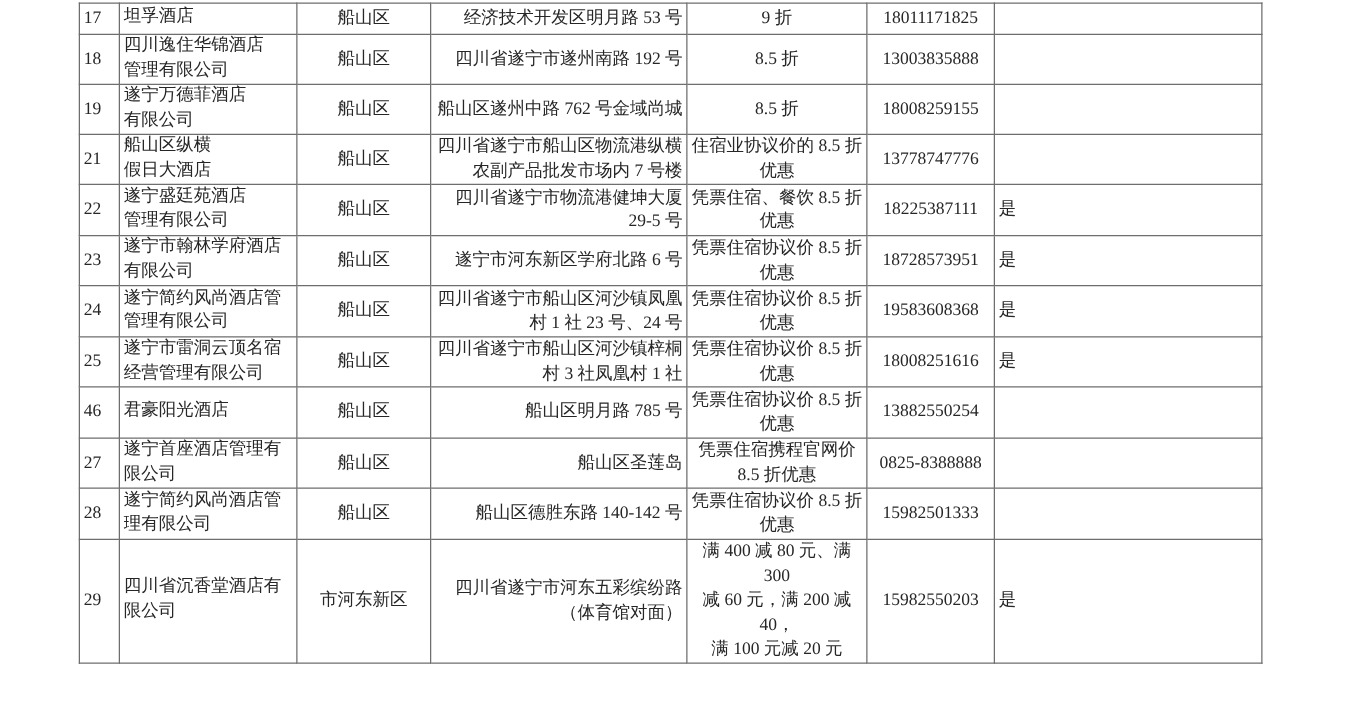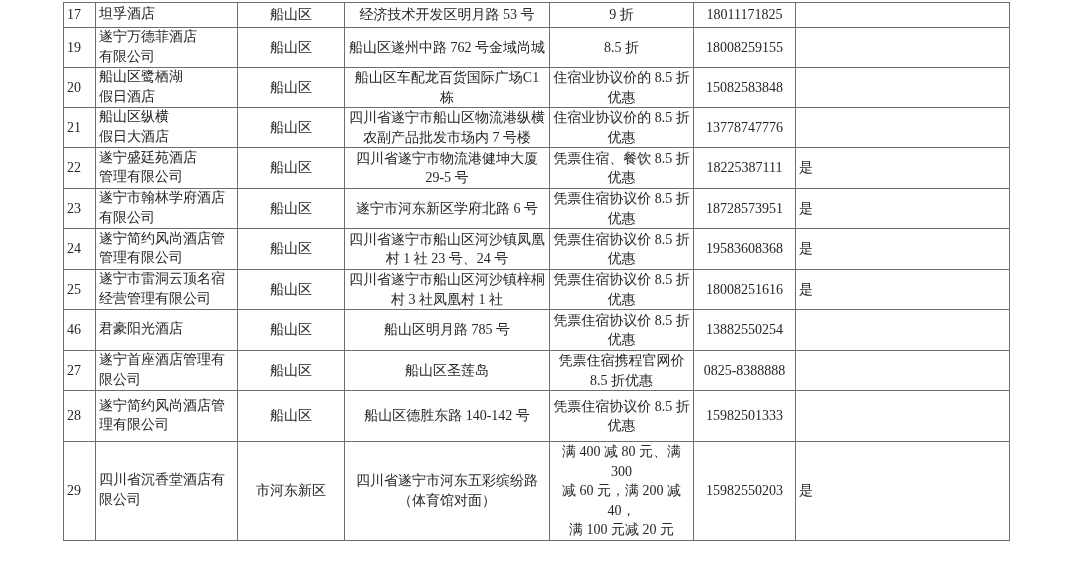--- a/index.html
+++ b/index.html
@@ -31,21 +31,21 @@
     line-height: 19.5px;
     vertical-align: middle;
     white-space: pre-line;
     overflow: hidden;
     padding: 0 3px;
     box-sizing: border-box;
   }
   td.c-no       { text-align: left; padding: 0 1px; }
   td.c-name     { text-align: left;  padding-left: 8px;  padding-right: 3px; font-family: Liberation Mono, monospace; }
   td.c-district { text-align: center; }
-  td.c-address  { text-align: center;  padding-left: 9px;  padding-right: 3px; }
+  td.c-address  { text-align: right;  padding-left: 9px;  padding-right: 3px; }
   td.c-discount { text-align: center; padding: 0 4px; }
   td.c-phone    { text-align: center; padding: 0 2px; }
   td.c-flag     { text-align: left;  padding-left: 11px; }
 </style>
 </head>
 <body>
 
 <div class="page">
   <table class="hotel-table">
     <colgroup>
@@ -61,38 +61,37 @@
         <tr style="height: 25px;">
           <td class="c-no">17</td>
           <td class="c-name">坦孚酒店</td>
           <td class="c-district">船山区</td>
           <td class="c-address">经济技术开发区明月路 53 号</td>
           <td class="c-discount">9 折</td>
           <td class="c-phone">18011171825</td>
           <td class="c-flag"></td>
         </tr>
         <tr style="height: 39px;">
+          <td class="c-no">18</td>
+          <td class="c-name">四川逸住华锦酒店
+管理有限公司</td>
+          <td class="c-district">船山区</td>
+          <td class="c-address">四川省遂宁市遂州南路 192 号</td>
+          <td class="c-discount">8.5 折</td>
+          <td class="c-phone">13003835888</td>
+          <td class="c-flag"></td>
+        </tr>
+        <tr style="height: 39px;">
           <td class="c-no">19</td>
           <td class="c-name">遂宁万德菲酒店
 有限公司</td>
           <td class="c-district">船山区</td>
           <td class="c-address">船山区遂州中路 762 号金域尚城</td>
           <td class="c-discount">8.5 折</td>
           <td class="c-phone">18008259155</td>
-          <td class="c-flag"></td>
-        </tr>
-        <tr style="height: 40px;">
-          <td class="c-no">20</td>
-          <td class="c-name">船山区鹭栖湖
-假日酒店</td>
-          <td class="c-district">船山区</td>
-          <td class="c-address">船山区车配龙百货国际广场C1 栋</td>
-          <td class="c-discount">住宿业协议价的 8.5 折
-优惠</td>
-          <td class="c-phone">15082583848</td>
           <td class="c-flag"></td>
         </tr>
         <tr style="height: 40px;">
           <td class="c-no">21</td>
           <td class="c-name">船山区纵横
 假日大酒店</td>
           <td class="c-district">船山区</td>
           <td class="c-address">四川省遂宁市船山区物流港纵横
 农副产品批发市场内 7 号楼</td>
           <td class="c-discount">住宿业协议价的 8.5 折
@@ -161,21 +160,21 @@
           <td class="c-no">27</td>
           <td class="c-name">遂宁首座酒店管理有
 限公司</td>
           <td class="c-district">船山区</td>
           <td class="c-address">船山区圣莲岛</td>
           <td class="c-discount">凭票住宿携程官网价
 8.5 折优惠</td>
           <td class="c-phone">0825-8388888</td>
           <td class="c-flag"></td>
         </tr>
-        <tr style="height: 51px;">
+        <tr style="height: 41px;">
           <td class="c-no">28</td>
           <td class="c-name">遂宁简约风尚酒店管
 理有限公司</td>
           <td class="c-district">船山区</td>
           <td class="c-address">船山区德胜东路 140-142 号</td>
           <td class="c-discount">凭票住宿协议价 8.5 折
 优惠</td>
           <td class="c-phone">15982501333</td>
           <td class="c-flag"></td>
         </tr>

